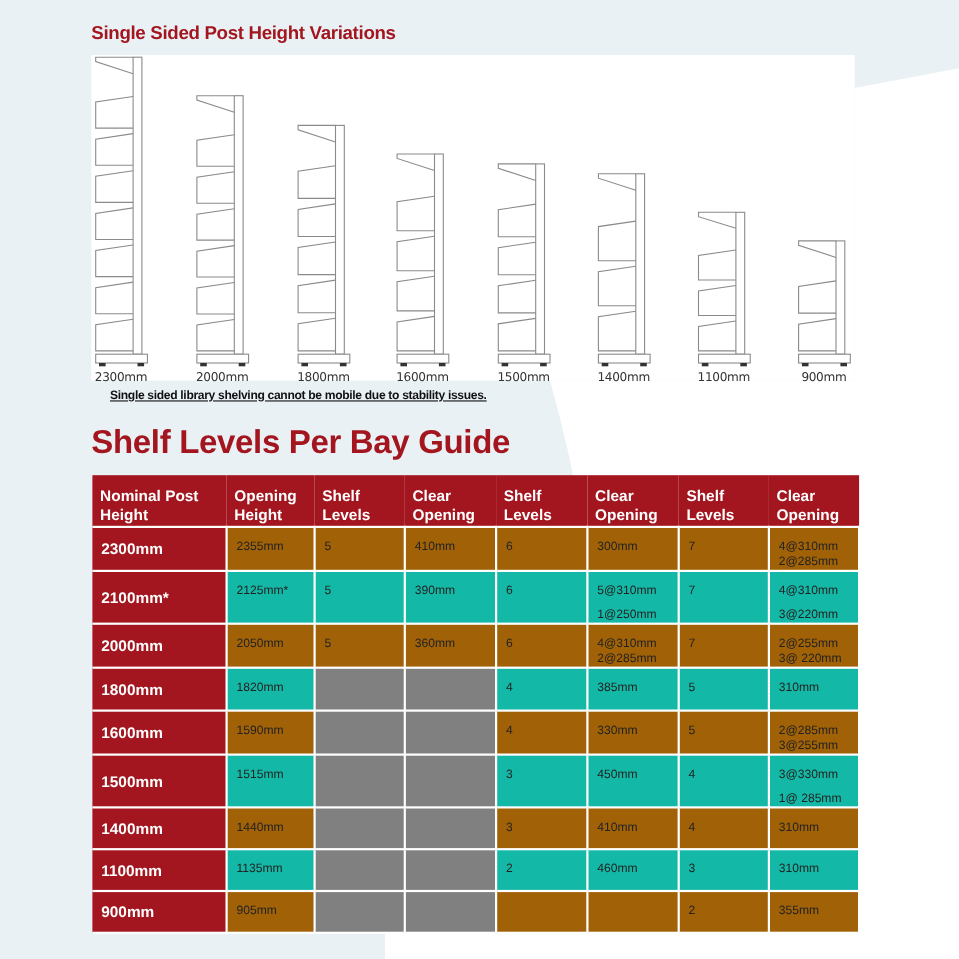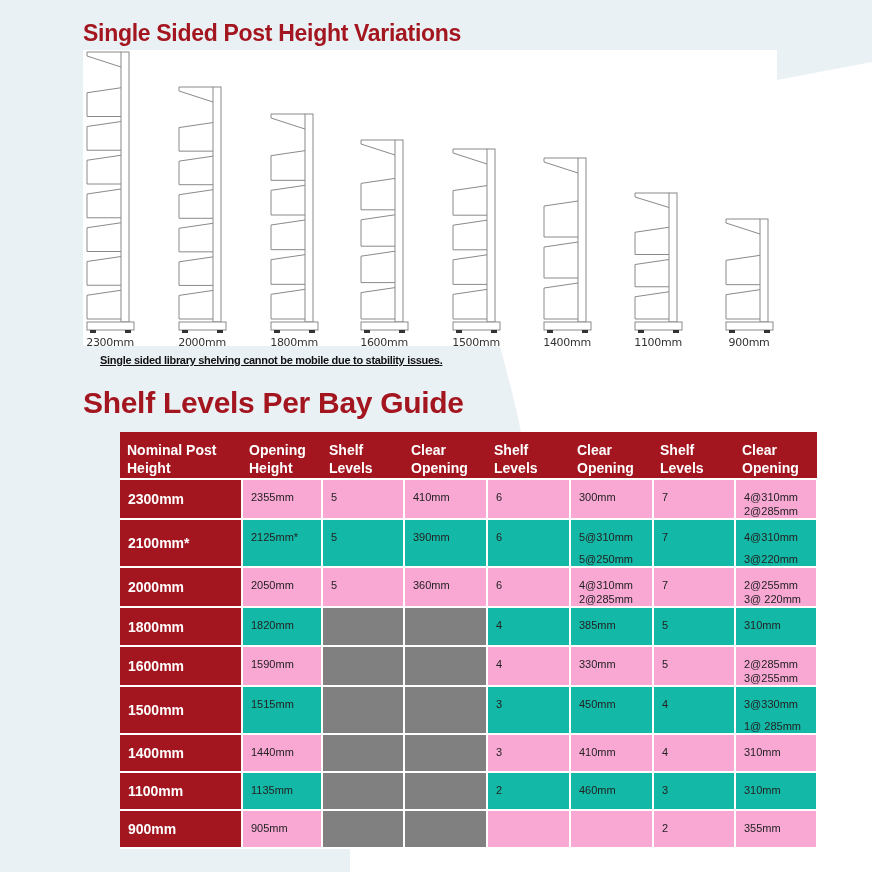--- a/index.html
+++ b/index.html
@@ -7,53 +7,52 @@
     width:872px; height:872px; position:relative; overflow:hidden;
     background:#ffffff;
     font-family:"Liberation Sans", "DejaVu Sans", sans-serif;
   }
   .bg-shape { position:absolute; pointer-events:none; }
   .title {
     position:absolute; color:#a3161f; font-weight:bold;
     font-family:"Liberation Sans", sans-serif; margin:0;
     letter-spacing:-0.3px;
   }
-  #title1 { left:83px; top:20px; font-size:23px; }
+  #title1 { left:83px; top:20px; font-size:17px; }
   #title2 { left:83px; top:386px; font-size:30px; }
   .fig-panel {
     position:absolute; left:83px; top:50px; width:694px; height:296px; background:#ffffff;
   }
   .shelf-svg { position:absolute; left:0; top:0; }
   .fig-label {
     position:absolute; font-size:11px; color:#333; width:70px; text-align:center;
     font-family:"DejaVu Sans", sans-serif; letter-spacing:-0.3px;
   }
   .note {
     position:absolute; left:100px; top:354px; font-size:11px; font-weight:bold;
     text-decoration:underline; color:#111; letter-spacing:-0.3px;
   }
   table.guide {
     position:absolute; left:84px; top:432px; border-collapse:collapse;
     table-layout:fixed;
-    margin-left:36px;
   }
   table.guide th {
     background:#a3161f; color:#fff; text-align:left; vertical-align:top;
     font-size:14px; font-weight:bold; padding:9px 7px 0 7px; height:37px;
     line-height:18px; border:none;
   }
   table.guide td {
     font-size:11px; color:#222; vertical-align:top; padding:10px 8px 0 8px;
     border:2px solid #ffffff; line-height:14px; box-sizing:border-box;
   }
   table.guide td.rowhead {
     background:#a3161f; color:#fff; font-size:14px; font-weight:bold;
     padding-top:0; vertical-align:middle; border-left:none; border-right:2px solid #fff;
   }
-  table.guide tr.odd td { background:#f9a8d4; }
+  table.guide tr.odd td { background:#a16207; }
   table.guide tr.even td { background:#14b8a6; }
   table.guide tr td.rowhead { background:#a3161f; }
   table.guide td.na { background:#808080 !important; }
   .cell-line { display:block; }
   .gap { margin-top:8px; }
 </style>
 </head>
 <body>
 
 <svg class="bg-shape" width="872" height="872">
@@ -258,21 +257,21 @@
           <span class="cell-line">5</span>
         </td>
         <td>
           <span class="cell-line">390mm</span>
         </td>
         <td>
           <span class="cell-line">6</span>
         </td>
         <td>
           <span class="cell-line">5@310mm</span>
-          <span class="cell-line gap">5@250mm</span>
+          <span class="cell-line gap">1@250mm</span>
         </td>
         <td>
           <span class="cell-line">7</span>
         </td>
         <td>
           <span class="cell-line">4@310mm</span>
           <span class="cell-line gap">3@220mm</span>
         </td>
       </tr>
       <tr class="odd" style="height: 37px;">

